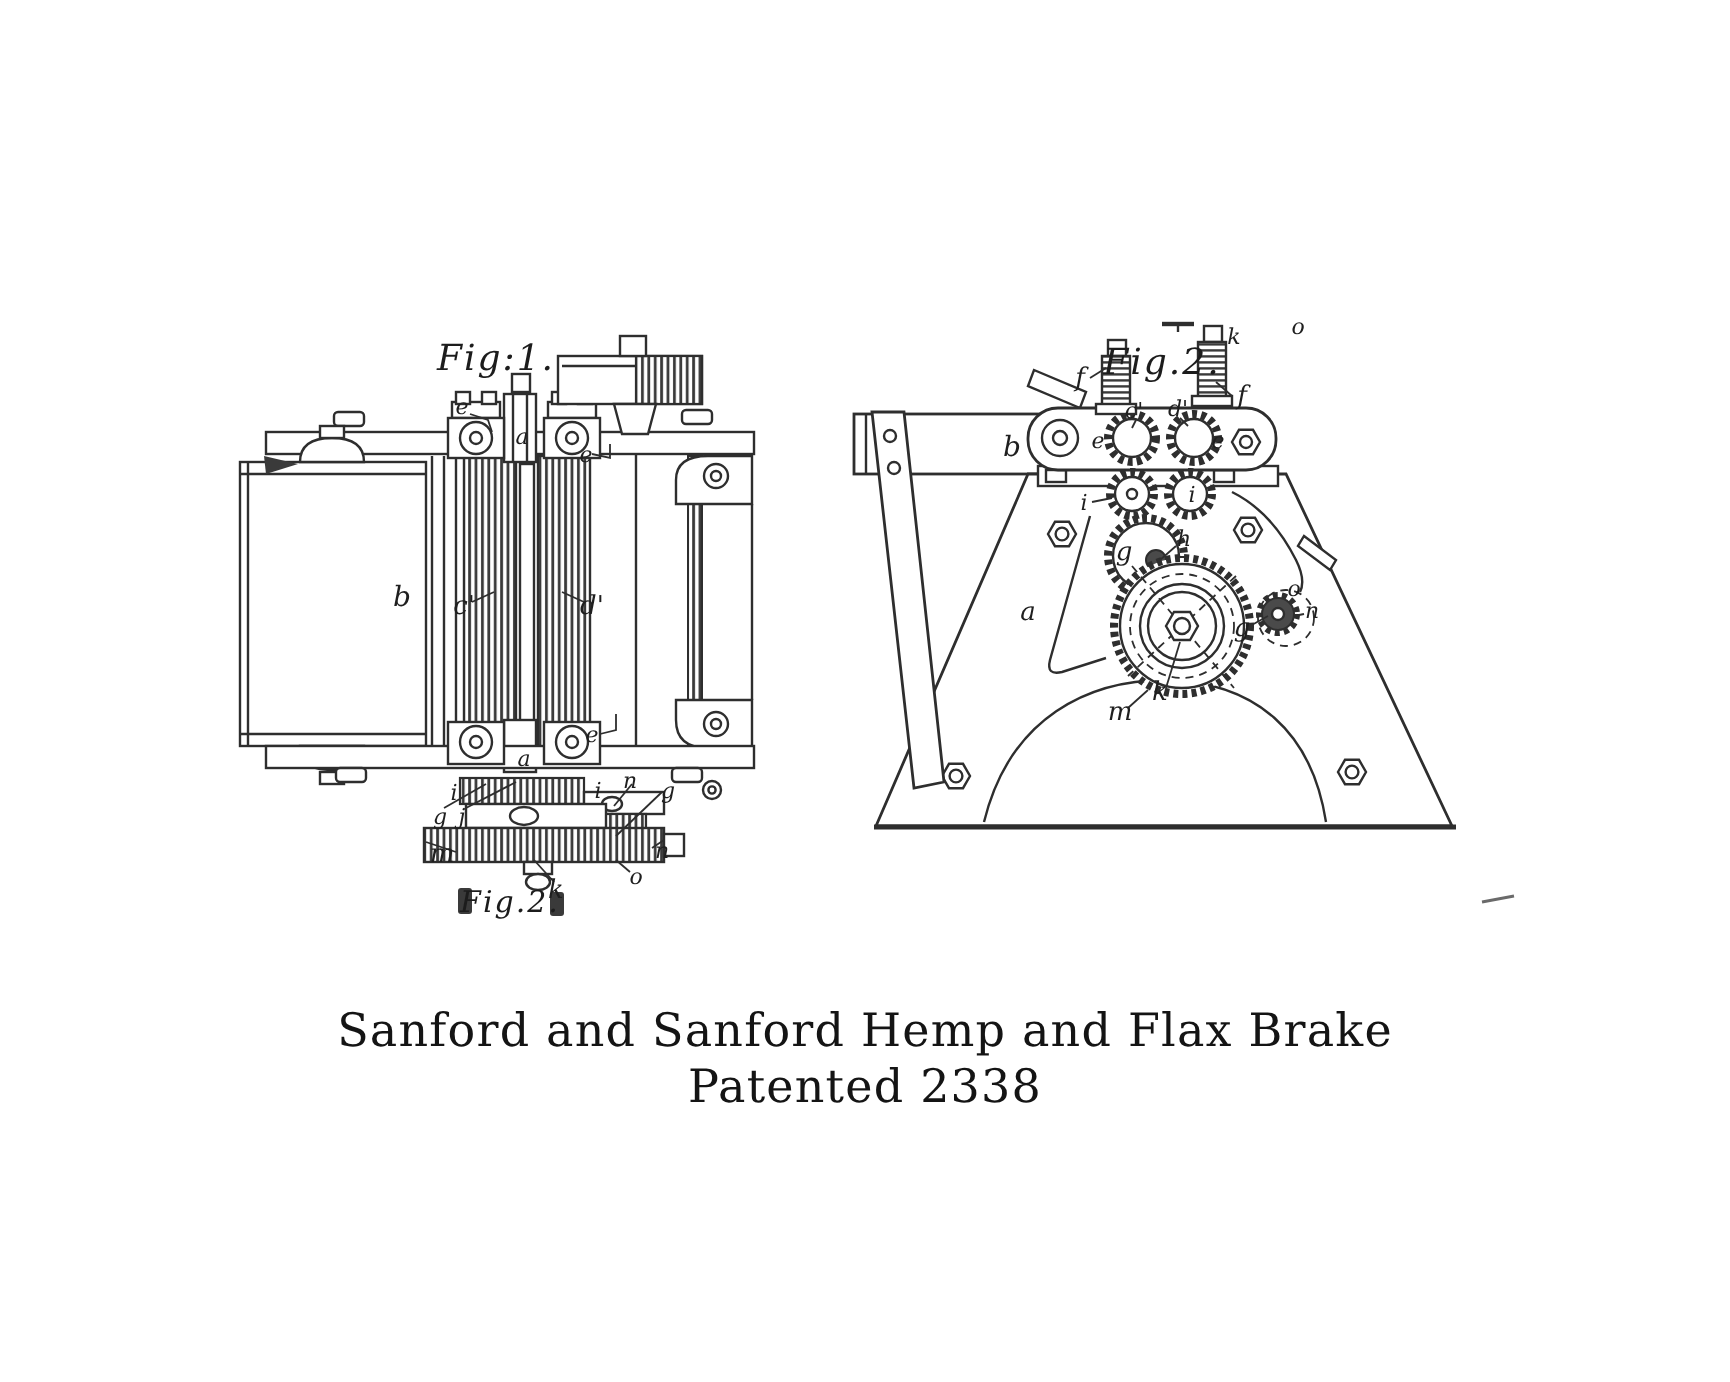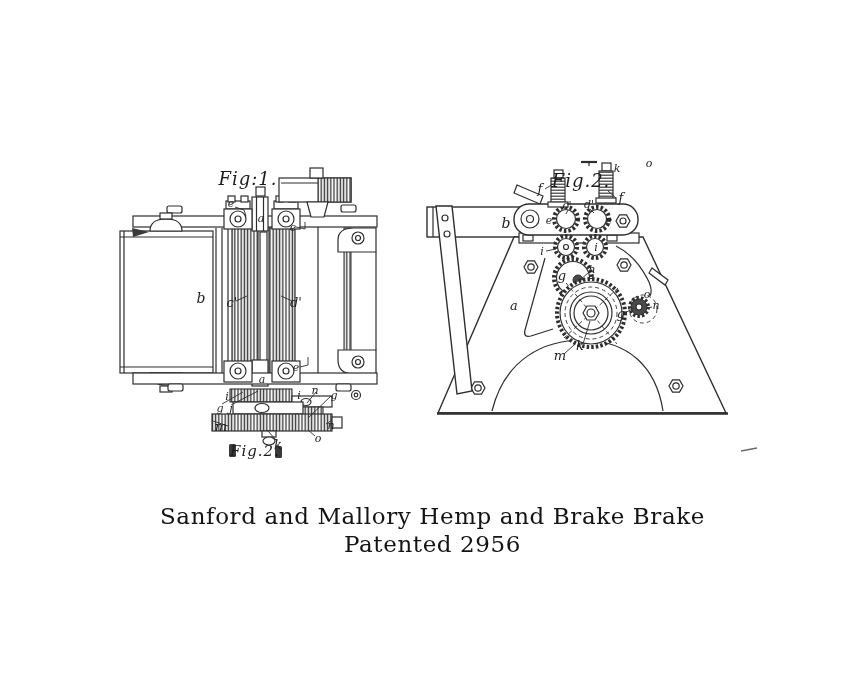--- a/index.html
+++ b/index.html
@@ -316,17 +316,17 @@
     <text class="lbl-sm" x="592" y="273">h</text>
     <text class="lbl" x="514" y="310">a</text>
     <text class="lbl" x="621" y="318">g</text>
     <text class="lbl-sm" x="647" y="298">o</text>
     <text class="lbl-sm" x="656" y="309">n</text>
     <text class="lbl" x="580" y="350">k</text>
     <text class="lbl" x="560" y="360">m</text>
   </svg>
 
   <div class="caption">
-    <div>Sanford and Mallory Hemp and Brake Brake</div>
-    <div>Patented 2956</div>
+    <div>Sanford and Sanford Hemp and Flax Brake</div>
+    <div>Patented 2338</div>
   </div>
 
 </div>
 
 </body></html>

